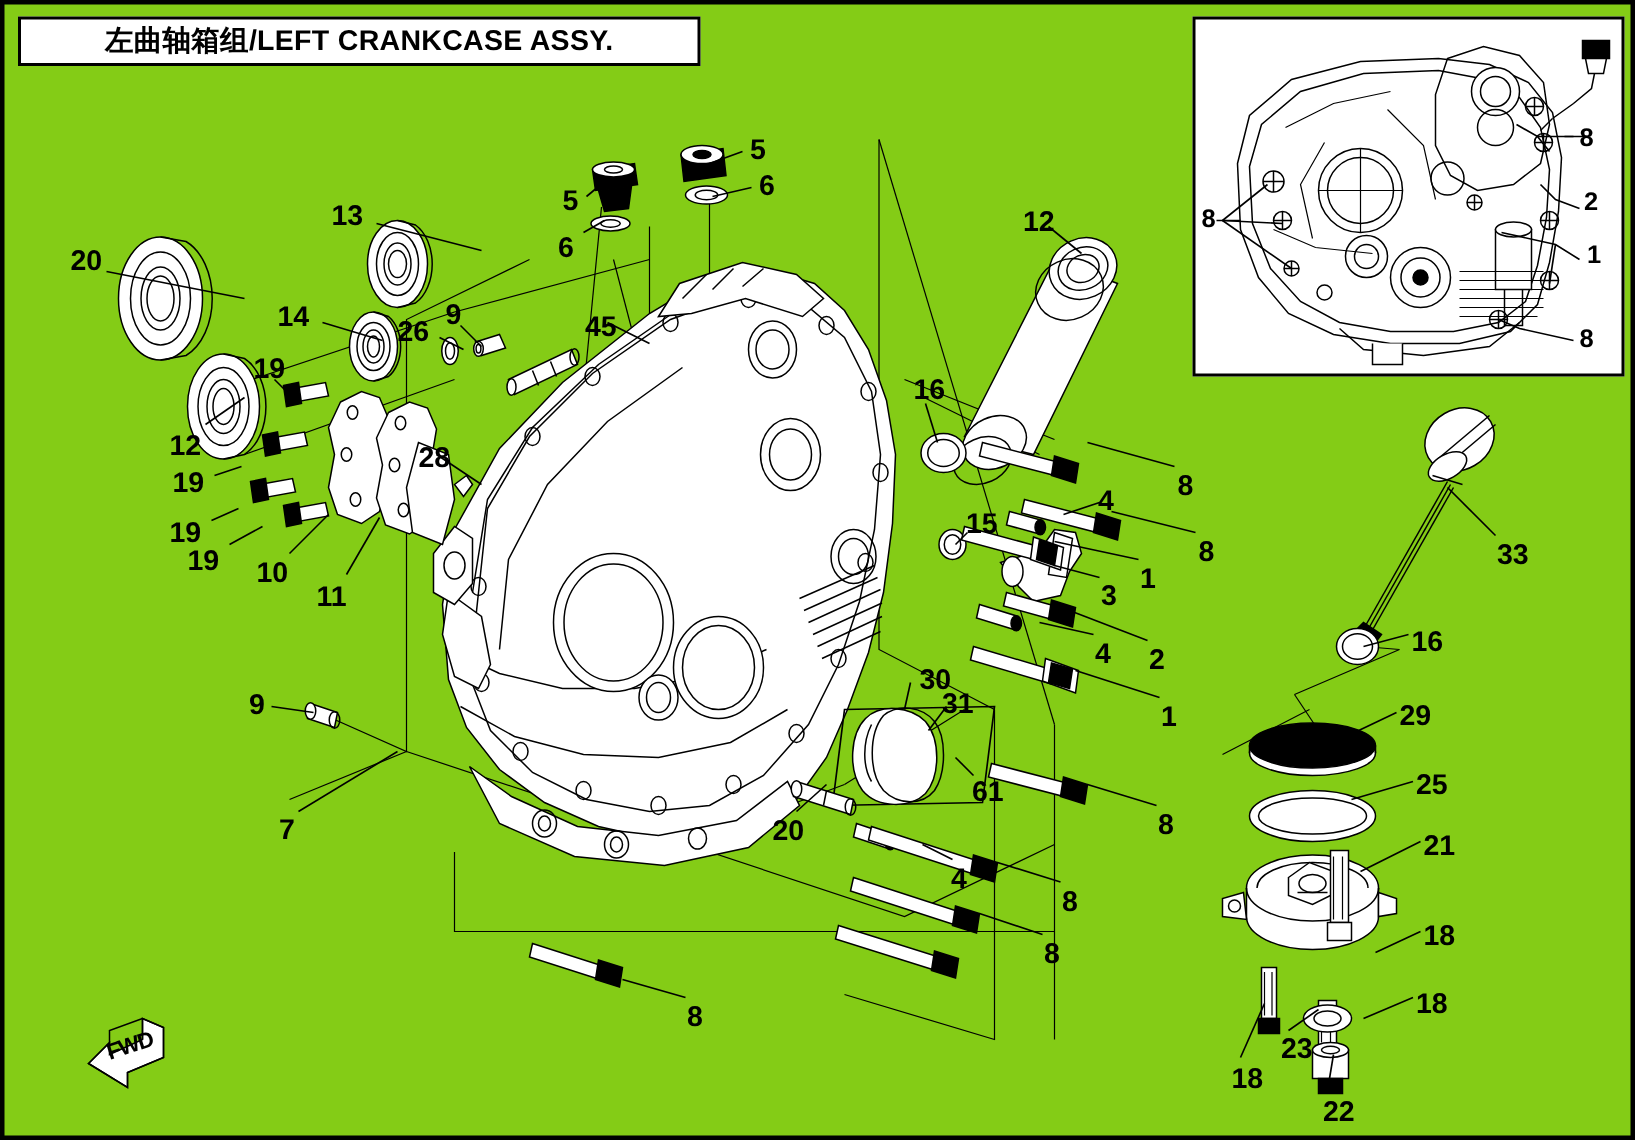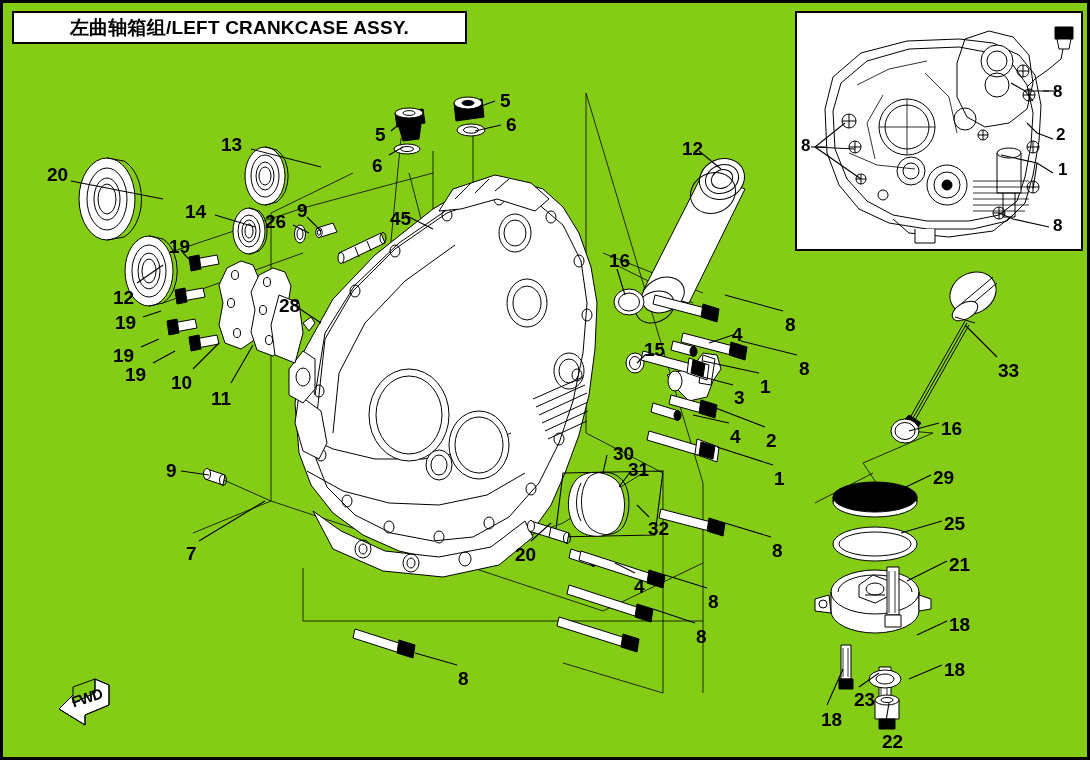--- a/index.html
+++ b/index.html
@@ -659,21 +659,21 @@
       <div class="callout" style="left: 782px; top: 312px;">8</div>
       <div class="callout" style="left: 729px; top: 322px;">4</div>
       <div class="callout" style="left: 796px; top: 356px;">8</div>
       <div class="callout" style="left: 757px; top: 374px;">1</div>
       <div class="callout" style="left: 731px; top: 385px;">3</div>
       <div class="callout" style="left: 763px; top: 428px;">2</div>
       <div class="callout" style="left: 727px; top: 424px;">4</div>
       <div class="callout" style="left: 771px; top: 466px;">1</div>
       <div class="callout" style="left: 594px; top: 441px; margin-left: 16px;">30</div>
       <div class="callout" style="left: 625px; top: 457px;">31</div>
-      <div class="callout" style="left: 645px; top: 516px;">32</div>
+      <div class="callout" style="left: 645px; top: 516px;">61</div>
       <div class="callout" style="left: 512px; top: 542px;">20</div>
       <div class="callout" style="left: 163px; top: 458px;">9</div>
       <div class="callout" style="left: 183px; top: 541px;">7</div>
       <div class="callout" style="left: 769px; top: 538px;">8</div>
       <div class="callout" style="left: 631px; top: 574px;">4</div>
       <div class="callout" style="left: 705px; top: 589px;">8</div>
       <div class="callout" style="left: 693px; top: 624px;">8</div>
       <div class="callout" style="left: 455px; top: 666px;">8</div>
       <div class="callout" style="left: 995px; top: 358px;">33</div>
       <div class="callout" style="left: 938px; top: 416px;">16</div>

